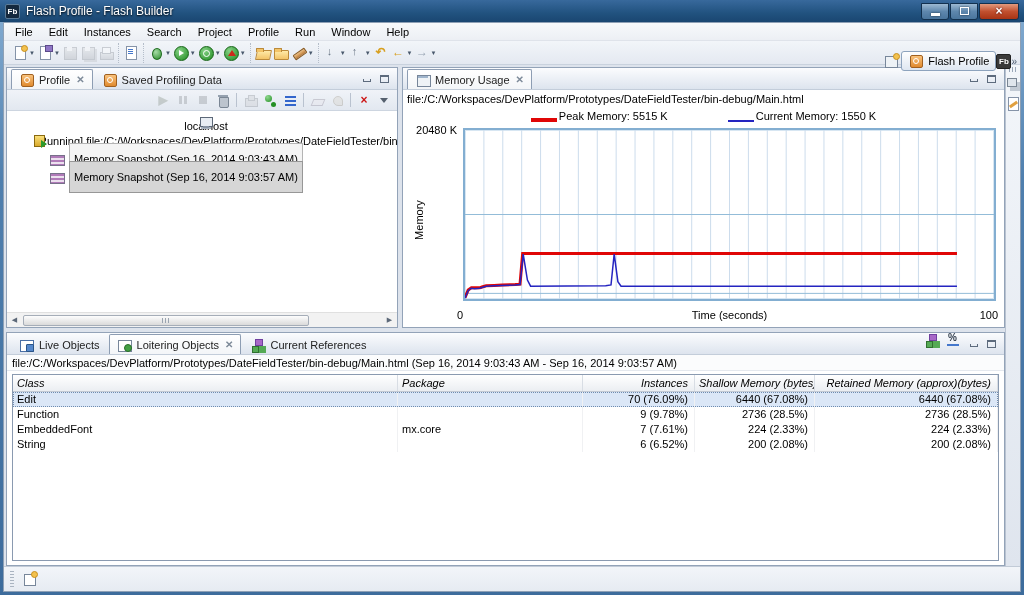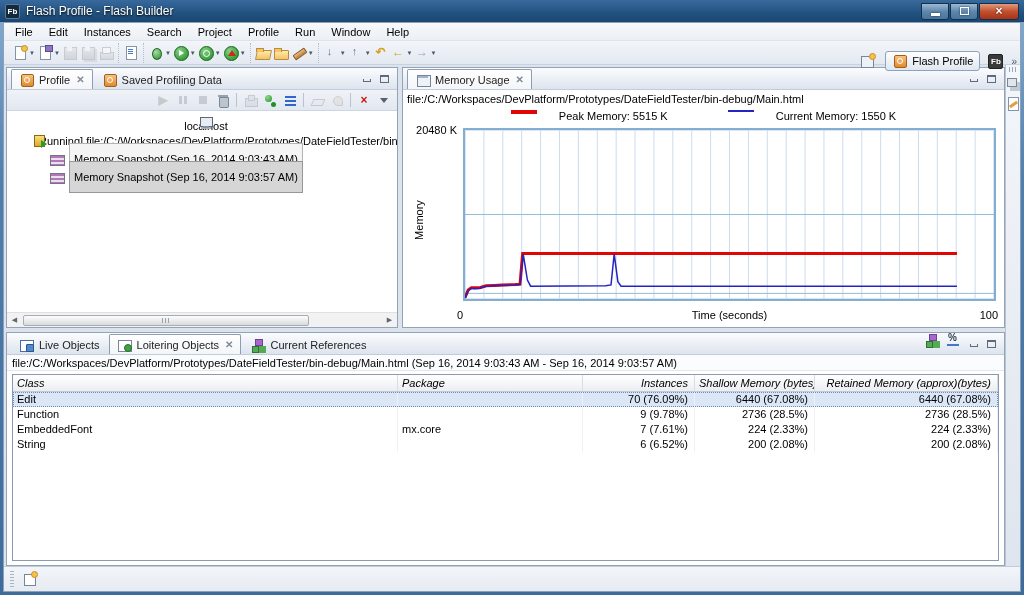--- a/index.html
+++ b/index.html
@@ -35,21 +35,21 @@
   .tgroup:first-child { border-left:none; }
   .tbtn { height:20px; min-width:18px; display:flex; align-items:center; justify-content:center;
     padding:0 1px; border-radius:2px; position:relative; }
   .tbtn.disabled { opacity:.38; filter:grayscale(60%); }
   .tbtn .dd { font-size:6px; color:#49586c; margin-left:1px; }
   .gi { display:inline-block; width:15px; height:15px; position:relative; text-align:center; }
   .gi::before { content:attr(data-g); font-size:12px; line-height:15px; font-weight:bold; }
   .icn { display:inline-block; width:16px; height:16px; position:relative; }
 
   
-  .perspbar { position:absolute; right:4px; top:2px; display:flex; align-items:center; gap:8px; height:36px; }
+  .perspbar { position:absolute; right:4px; top:2px; display:flex; align-items:center; gap:0; height:36px; }
   .perspbtn { display:flex; align-items:center; gap:4px; padding:1px 6px; border:1px solid #8da3bd;
     border-radius:3px; background:linear-gradient(#fefefe,#dfe7f1); }
   .persp-more { color:#49586c; font-size:10px; letter-spacing:-1px; }
 
   
   .main { flex:1; display:flex; background:#dde3ec; min-height:0; }
   .center { flex:1; display:flex; flex-direction:column; min-width:0; }
   .toprow { height:263px; display:flex; padding:2px 0 0 2px; gap:0; }
   .hsplit { height:4px; }
   .bottomwrap { flex:1; padding:0 0 0 2px; min-height:0; display:flex; }
@@ -86,21 +86,21 @@
   .sthumb { width:286px; height:11px; margin:0 1px; background:linear-gradient(#fdfdfd,#dadada);
     border:1px solid #a5adb8; border-radius:2px; position:relative; }
   .sthumb::after { content:""; position:absolute; left:50%; top:2px; bottom:2px; width:7px; margin-left:-4px;
     background:repeating-linear-gradient(90deg,#9aa4b0 0 1px,transparent 1px 3px); }
 
   
   #memory-panel { flex:1; margin-left:4px; }
   .memcontent { flex:1; display:flex; flex-direction:column; min-height:0; background:#fff; padding:2px 4px 2px 4px;}
   .fileline { height:15px; line-height:15px; white-space:nowrap; overflow:hidden; flex:none; }
   .legend { height:17px; display:flex; align-items:center; justify-content:center; gap:60px; flex:none; }
-  .legitem { display:flex; align-items:flex-start; gap:22px; }
+  .legitem { display:flex; align-items:flex-end; gap:2px; }
   .legswatch { width:26px; height:4px; }
   .chartwrap { flex:1; position:relative; min-height:0; }
   .plot { position:absolute; left:56px; right:4px; top:4px; bottom:24px; border:2px solid #83aed1;
     box-shadow:inset 0 0 0 1px #d7e6f2; background:#fff; }
   .plot svg { width:100%; height:100%; display:block; }
   .ytoplabel { position:absolute; left:0; top:0; width:50px; text-align:right; }
   .yaxlabel { position:absolute; left:-28px; top:45%; width:80px; text-align:center;
     transform:rotate(-90deg); }
   .xtick0 { position:absolute; left:50px; bottom:4px; }
   .xtick1 { position:absolute; right:2px; bottom:4px; }

